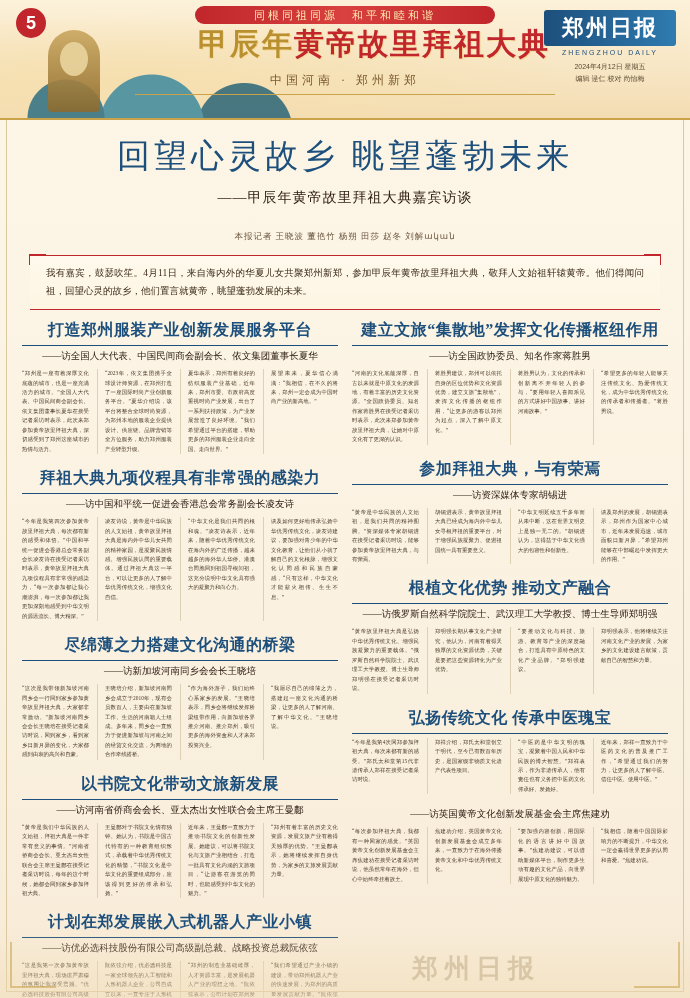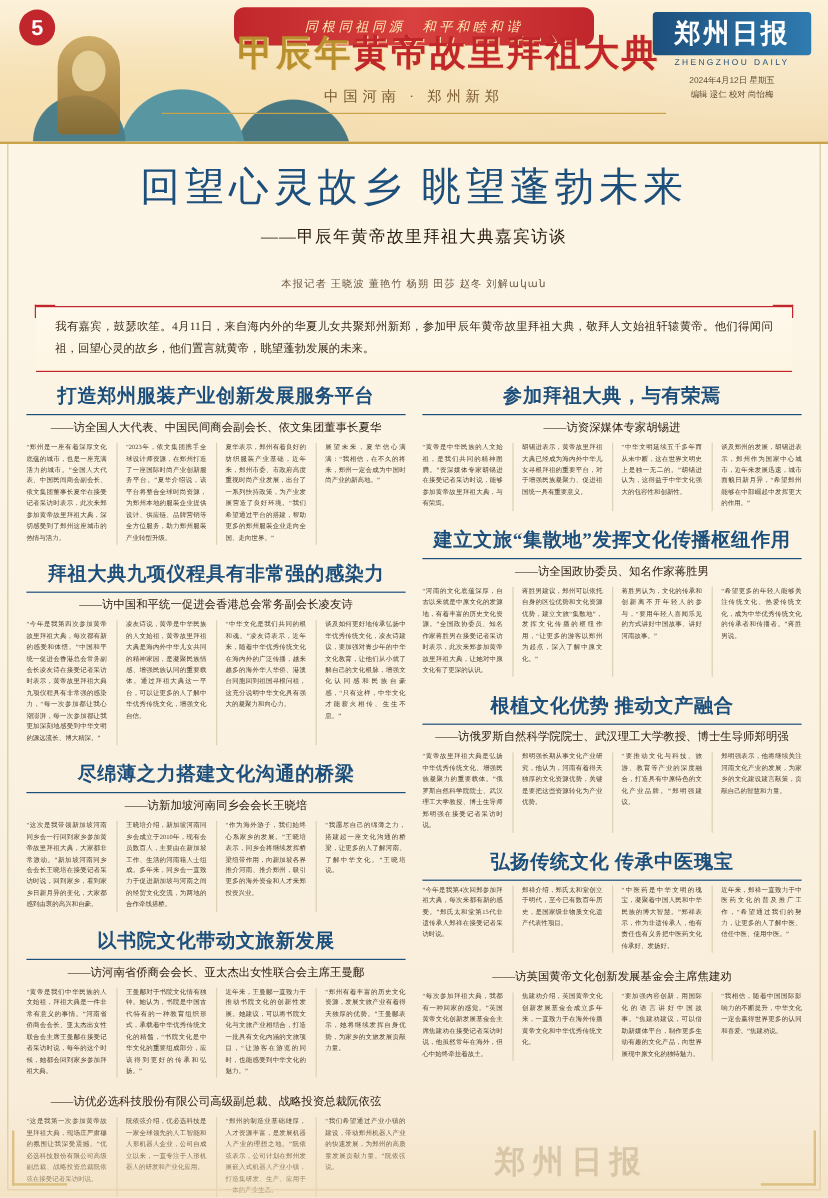--- a/index.html
+++ b/index.html
@@ -49,26 +49,25 @@
   }
   .page-num{
     position:absolute;left:16px;top:8px;width:30px;height:30px;border-radius:50%;
     background:#c0262b;color:#fff;font-size:18px;font-weight:bold;
     display:flex;align-items:center;justify-content:center;
     font-family:"Liberation Sans", sans-serif;
     z-index:5;
   }
   .mh-ribbon{
     position:absolute;left:50%;transform:translateX(-50%);top:6px;
-    width:300px;height:32px;border-radius:9px;
+    width:300px;height:18px;border-radius:9px;
     background:linear-gradient(90deg,#c0262b,#d8413f,#c0262b);
     color:#ffe9b0;font-size:11px;letter-spacing:3px;
     display:flex;align-items:center;justify-content:center;
     font-family:"Liberation Sans", sans-serif;
-    font-style:italic;
   }
   .mh-title{
     position:absolute;left:50%;transform:translateX(-50%);top:24px;
     font-size:30px;font-weight:bold;color:#c0262b;
     letter-spacing:2px;white-space:nowrap;
     text-shadow:1px 1px 0 #f7d99a;
     margin-left:29px;
   }
   .mh-title .yr{color:#b8902f;}
   .mh-sub{
@@ -236,52 +235,53 @@
         <div class="art-sub">——访河南省侨商会会长、亚太杰出女性联合会主席王曼鄜</div>
         <div class="art-body">
           <div class="para">“黄帝是我们中华民族的人文始祖，拜祖大典是一件非常有意义的事情。”河南省侨商会会长、亚太杰出女性联合会主席王曼鄜在接受记者采访时说，每年的这个时候，她都会回到家乡参加拜祖大典。</div>
           <div class="para sep">王曼鄜对于书院文化情有独钟。她认为，书院是中国古代特有的一种教育组织形式，承载着中华优秀传统文化的精髓，“书院文化是中华文化的重要组成部分，应该得到更好的传承和弘扬。”</div>
           <div class="para sep">近年来，王曼鄜一直致力于推动书院文化的创新性发展。她建议，可以将书院文化与文旅产业相结合，打造一批具有文化内涵的文旅项目，“让游客在游览的同时，也能感受到中华文化的魅力。”</div>
           <div class="para sep">“郑州有着丰富的历史文化资源，发展文旅产业有着得天独厚的优势。”王曼鄜表示，她将继续发挥自身优势，为家乡的文旅发展贡献力量。</div>
         </div>
       </div>
 
       <div class="article">
+        <div class="art-title">计划在郑发展嵌入式机器人产业小镇</div>
         <div class="art-sub">——访优必选科技股份有限公司高级副总裁、战略投资总裁阮依弦</div>
         <div class="art-body">
           <div class="para">“这是我第一次参加黄帝故里拜祖大典，现场庄严肃穆的氛围让我深受震撼。”优必选科技股份有限公司高级副总裁、战略投资总裁阮依弦在接受记者采访时说。</div>
           <div class="para sep">阮依弦介绍，优必选科技是一家全球领先的人工智能和人形机器人企业，公司自成立以来，一直专注于人形机器人的研发和产业化应用。</div>
           <div class="para sep">“郑州的制造业基础雄厚，人才资源丰富，是发展机器人产业的理想之地。”阮依弦表示，公司计划在郑州发展嵌入式机器人产业小镇，打造集研发、生产、应用于一体的产业生态。</div>
           <div class="para sep">“我们希望通过产业小镇的建设，带动郑州机器人产业的快速发展，为郑州的高质量发展贡献力量。”阮依弦说。</div>
         </div>
       </div>
 
     </div>
 
     <div class="col">
 
       <div class="article">
+        <div class="art-title">建立文旅“集散地”发挥文化传播枢纽作用</div>
+        <div class="art-sub">——访全国政协委员、知名作家蒋胜男</div>
+        <div class="art-body">
+          <div class="para">“河南的文化底蕴深厚，自古以来就是中原文化的发源地，有着丰富的历史文化资源。”全国政协委员、知名作家蒋胜男在接受记者采访时表示，此次来郑参加黄帝故里拜祖大典，让她对中原文化有了更深的认识。</div>
+          <div class="para sep">蒋胜男建议，郑州可以依托自身的区位优势和文化资源优势，建立文旅“集散地”，发挥文化传播的枢纽作用，“让更多的游客以郑州为起点，深入了解中原文化。”</div>
+          <div class="para sep">蒋胜男认为，文化的传承和创新离不开年轻人的参与，“要用年轻人喜闻乐见的方式讲好中国故事、讲好河南故事。”</div>
+          <div class="para sep">“希望更多的年轻人能够关注传统文化、热爱传统文化，成为中华优秀传统文化的传承者和传播者。”蒋胜男说。</div>
+        </div>
+      </div>
+
+      <div class="article">
         <div class="art-title">参加拜祖大典，与有荣焉</div>
         <div class="art-sub">——访资深媒体专家胡锡进</div>
         <div class="art-body">
           <div class="para">“黄帝是中华民族的人文始祖，是我们共同的精神图腾。”资深媒体专家胡锡进在接受记者采访时说，能够参加黄帝故里拜祖大典，与有荣焉。</div>
           <div class="para sep">胡锡进表示，黄帝故里拜祖大典已经成为海内外中华儿女寻根拜祖的重要平台，对于增强民族凝聚力、促进祖国统一具有重要意义。</div>
           <div class="para sep">“中华文明延续五千多年而从未中断，这在世界文明史上是独一无二的。”胡锡进认为，这得益于中华文化强大的包容性和创新性。</div>
           <div class="para sep">谈及郑州的发展，胡锡进表示，郑州作为国家中心城市，近年来发展迅速，城市面貌日新月异，“希望郑州能够在中部崛起中发挥更大的作用。”</div>
-        </div>
-      </div>
-
-      <div class="article">
-        <div class="art-title">建立文旅“集散地”发挥文化传播枢纽作用</div>
-        <div class="art-sub">——访全国政协委员、知名作家蒋胜男</div>
-        <div class="art-body">
-          <div class="para">“河南的文化底蕴深厚，自古以来就是中原文化的发源地，有着丰富的历史文化资源。”全国政协委员、知名作家蒋胜男在接受记者采访时表示，此次来郑参加黄帝故里拜祖大典，让她对中原文化有了更深的认识。</div>
-          <div class="para sep">蒋胜男建议，郑州可以依托自身的区位优势和文化资源优势，建立文旅“集散地”，发挥文化传播的枢纽作用，“让更多的游客以郑州为起点，深入了解中原文化。”</div>
-          <div class="para sep">蒋胜男认为，文化的传承和创新离不开年轻人的参与，“要用年轻人喜闻乐见的方式讲好中国故事、讲好河南故事。”</div>
-          <div class="para sep">“希望更多的年轻人能够关注传统文化、热爱传统文化，成为中华优秀传统文化的传承者和传播者。”蒋胜男说。</div>
         </div>
       </div>
 
       <div class="article">
         <div class="art-title">根植文化优势 推动文产融合</div>
         <div class="art-sub">——访俄罗斯自然科学院院士、武汉理工大学教授、博士生导师郑明强</div>
         <div class="art-body">
           <div class="para">“黄帝故里拜祖大典是弘扬中华优秀传统文化、增强民族凝聚力的重要载体。”俄罗斯自然科学院院士、武汉理工大学教授、博士生导师郑明强在接受记者采访时说。</div>
           <div class="para sep">郑明强长期从事文化产业研究，他认为，河南有着得天独厚的文化资源优势，关键是要把这些资源转化为产业优势。</div>
           <div class="para sep">“要推动文化与科技、旅游、教育等产业的深度融合，打造具有中原特色的文化产业品牌。”郑明强建议。</div>

